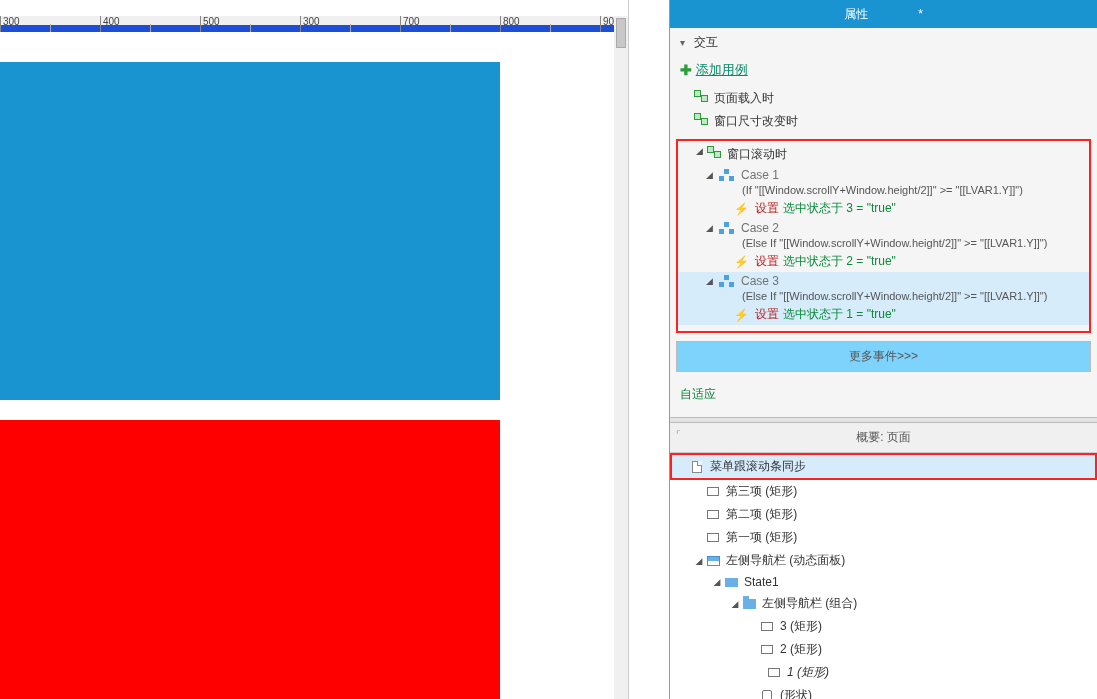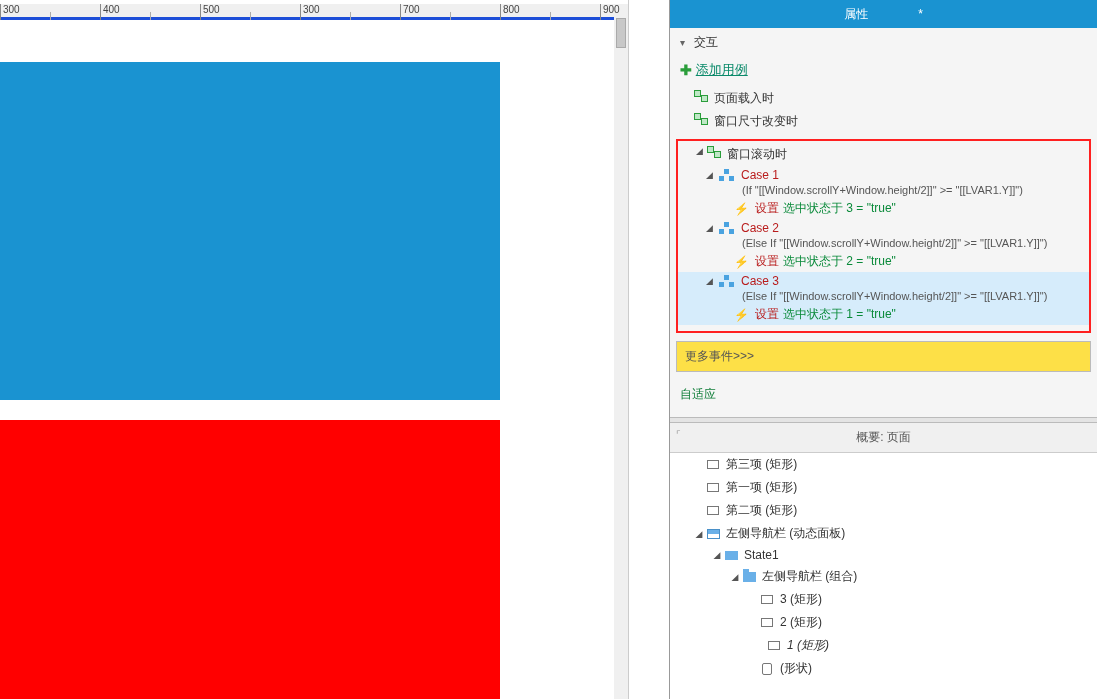--- a/index.html
+++ b/index.html
@@ -1,19 +1,19 @@
 <!DOCTYPE html>
 <html><head>
 <meta charset="utf-8">
 <style>
 * { box-sizing: border-box; margin: 0; padding: 0; font-family: Arial, "Microsoft YaHei", sans-serif; font-size: 12px; }
 html, body { width: 1097px; height: 699px; overflow: hidden; background: #fff; }
 .app { display: flex; width: 1097px; height: 699px; }
 .canvas-area { width: 629px; height: 699px; position: relative; background: #fff; border-right: 1px solid #ccc; }
-.ruler { position: absolute; top: 4px; left: 0; right: 0; height: 16px; background: #f0f0f0; border-bottom: 3px solid #1d4ed8; }
+.ruler { position: absolute; top: 16px; left: 0; right: 0; height: 16px; background: #f0f0f0; border-bottom: 7px solid #1d4ed8; }
 .ruler .tick { position: absolute; top: 0; height: 16px; border-left: 1px solid #888; font-size: 10px; color: #444; padding-left: 2px; }
 .ruler .tick.minor { height: 8px; top: 8px; border-left: 1px solid #aaa; }
 .canvas-content { position: absolute; top: 16px; left: 0; right: 0; bottom: 0; overflow: hidden; }
 .shape-blue { position: absolute; top: 46px; left: 0; width: 500px; height: 338px; background: #1a93d1; }
 .shape-red { position: absolute; top: 404px; left: 0; width: 500px; height: 295px; background: #ff0000; }
 .scrollbar-v { position: absolute; top: 16px; right: -14px; width: 14px; bottom: 0; background: #f0f0f0; }
 .scrollbar-v .thumb { position: absolute; top: 2px; left: 2px; right: 2px; height: 30px; background: #c8c8c8; border: 1px solid #aaa; }
 
 .right-panel { flex: 1; display: flex; flex-direction: column; background: #f5f5f5; border-left: 1px solid #999; margin-left: 40px; }
 .tabs { display: flex; height: 28px; }
@@ -35,29 +35,29 @@
 .ev-icon::before { left: 0; top: 0; }
 .ev-icon::after { left: 7px; top: 5px; }
 
 .red-box { border: 2px solid #ff2020; margin: 0 6px; padding: 2px 0 6px 0; }
 .case-block { }
 .case-header { display: flex; align-items: center; padding: 2px 0 2px 28px; }
 .case-header .tri { color: #555; font-size: 9px; margin-right: 4px; width: 9px; }
 .case-header .flow-icon { width: 16px; height: 12px; margin-right: 6px; position: relative; }
 .case-header .flow-icon::before { content: ""; position: absolute; left: 5px; top: 0; width: 5px; height: 5px; background: #4aa3e0; }
 .case-header .flow-icon::after { content: ""; position: absolute; left: 0; top: 7px; width: 5px; height: 5px; background: #4aa3e0; box-shadow: 10px 0 0 #4aa3e0; }
-.case-header .title { color: #b91c1c; }
+.case-header .title { color: #737373; }
 .case-cond { padding: 0 0 2px 64px; color: #555; font-size: 11px; }
 .case-action { display: flex; align-items: center; padding: 2px 0 2px 56px; }
 .case-action .bolt { color: #888; font-size: 12px; margin-right: 6px; }
 .case-action .label { color: #b91c1c; }
 .case-action .green { color: #0a8a3a; margin-left: 4px; }
 .case-block.selected { background: #d6ecfb; }
 
-.more-events { margin: 8px 6px 0 6px; border: 1px solid #bbb; padding: 6px 8px; color: #555; font-size: 13px; background: #fde047; }
+.more-events { margin: 8px 6px 0 6px; border: 1px solid #bbb; padding: 6px 8px; color: #555; font-size: 13px; background: #7dd3fc; text-align: center; }
 .adaptive { padding: 14px 10px; color: #15803d; font-size: 13px; }
 
 .divider { height: 6px; background: #e4e4e4; border-top: 1px solid #bbb; border-bottom: 1px solid #bbb; }
 .outline-header { text-align: center; padding: 6px 0; color: #555; font-size: 13px; border-bottom: 1px solid #ccc; background: #f0f0f0; position: relative; }
 .outline-header .corner { position: absolute; left: 6px; top: 6px; color: #999; font-size: 10px; }
 
 .outline { background: #fff; flex: 1; overflow: auto; }
 .outline-row { display: flex; align-items: center; padding: 3px 4px; cursor: pointer; }
 .outline-row.selected { background: #d6ecfb; }
 .outline-row .tri { color: #555; font-size: 9px; width: 10px; text-align: center; }
@@ -189,40 +189,47 @@
         <span>自适应</span>
       </div>
     </div>
 
     <div class="divider"></div>
     <div class="outline-header">
       <span class="corner">⌜</span>
       <span>概要: 页面</span>
     </div>
     <div class="outline" id="outline">
+        <div class="outline-row selected outline-red" style="padding-left: 6px;">
+          <span class="tri"></span>
+          <span class="o-icon">
+            <span class="o-page"></span>
+          </span>
+          <span class="label">菜单跟滚动条同步</span>
+        </div>
         <div class="outline-row" style="padding-left: 24px;">
           <span class="tri"></span>
           <span class="o-icon">
             <span class="o-rect"></span>
           </span>
           <span class="label">第三项 (矩形)</span>
         </div>
         <div class="outline-row" style="padding-left: 24px;">
           <span class="tri"></span>
           <span class="o-icon">
             <span class="o-rect"></span>
           </span>
+          <span class="label">第二项 (矩形)</span>
+        </div>
+        <div class="outline-row" style="padding-left: 24px;">
+          <span class="tri"></span>
+          <span class="o-icon">
+            <span class="o-rect"></span>
+          </span>
           <span class="label">第一项 (矩形)</span>
-        </div>
-        <div class="outline-row" style="padding-left: 24px;">
-          <span class="tri"></span>
-          <span class="o-icon">
-            <span class="o-rect"></span>
-          </span>
-          <span class="label">第二项 (矩形)</span>
         </div>
         <div class="outline-row" style="padding-left: 24px;">
           <span class="tri">◢</span>
           <span class="o-icon">
             <span class="o-dyn"></span>
           </span>
           <span class="label">左侧导航栏 (动态面板)</span>
         </div>
         <div class="outline-row" style="padding-left: 42px;">
           <span class="tri">◢</span>

